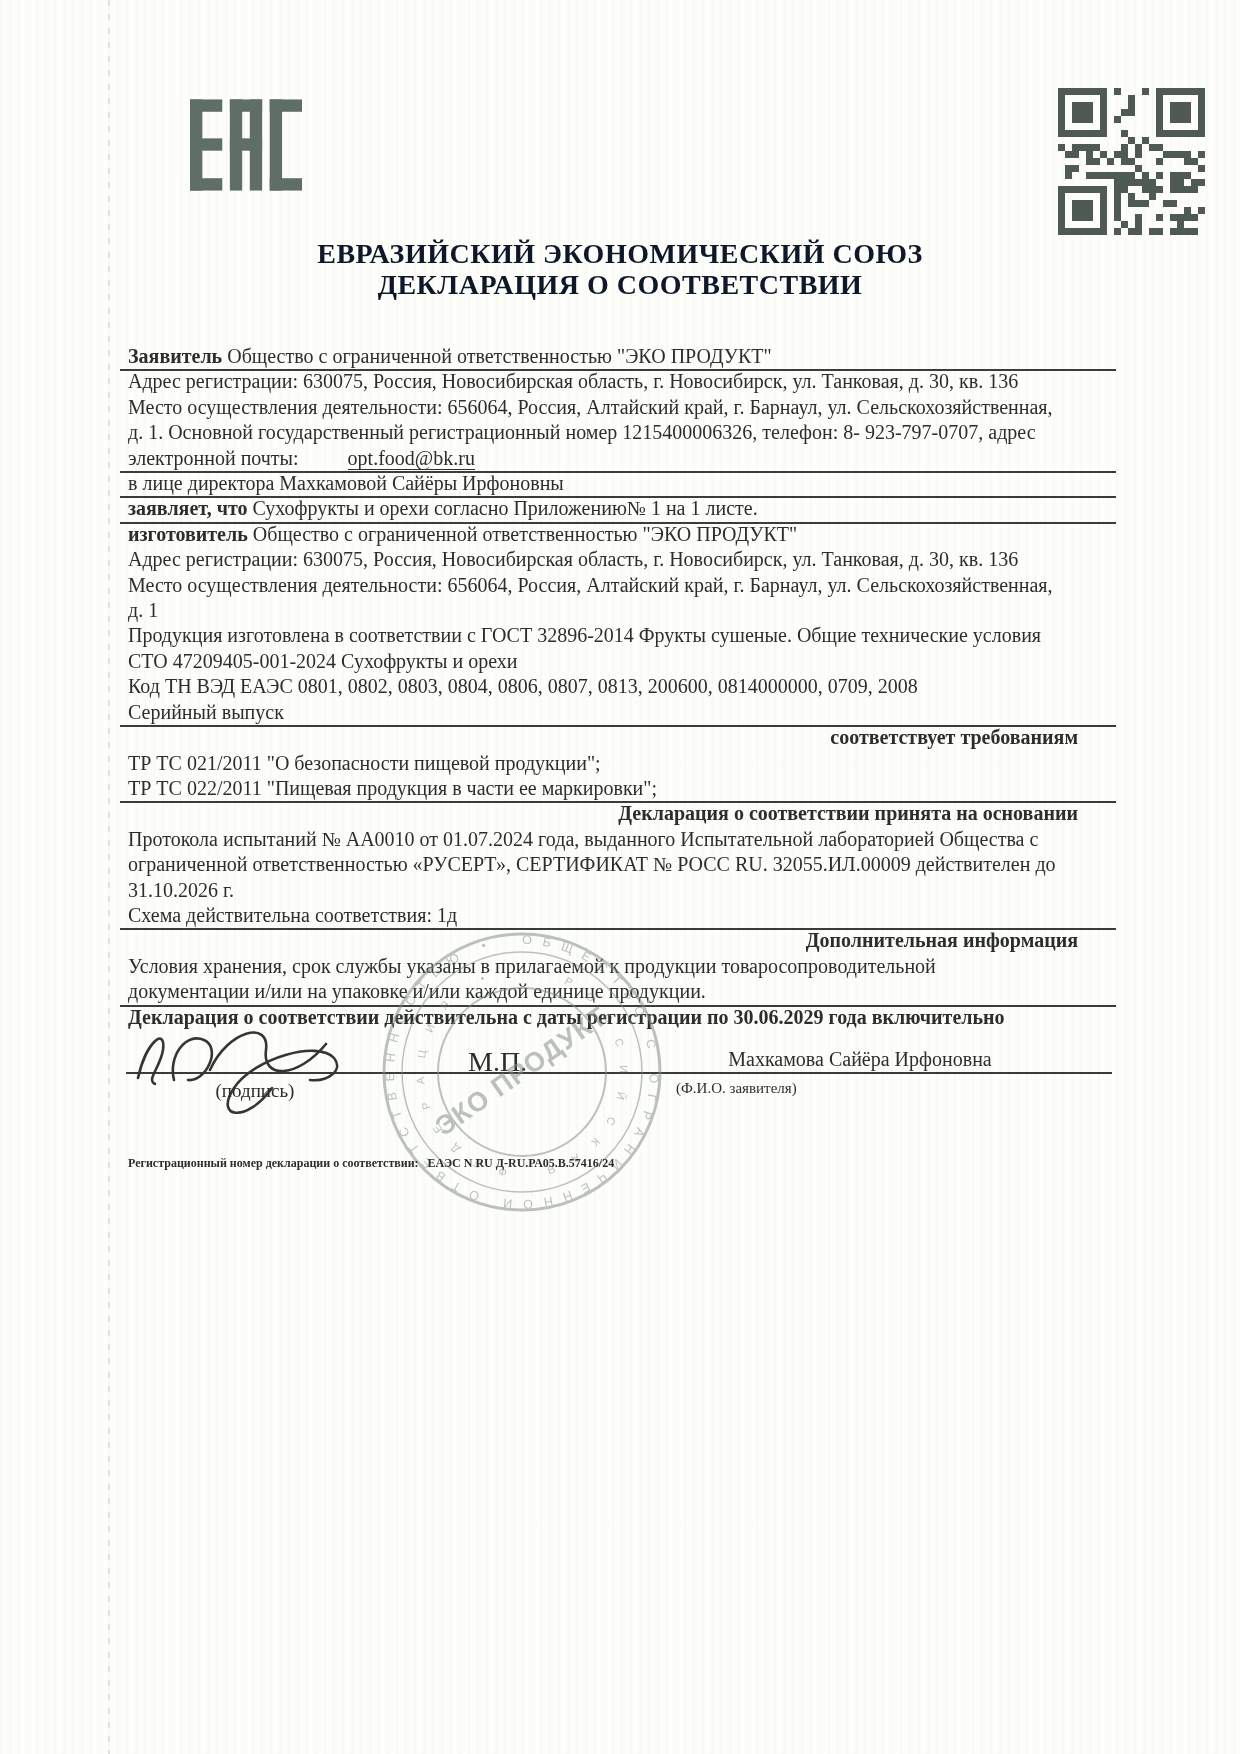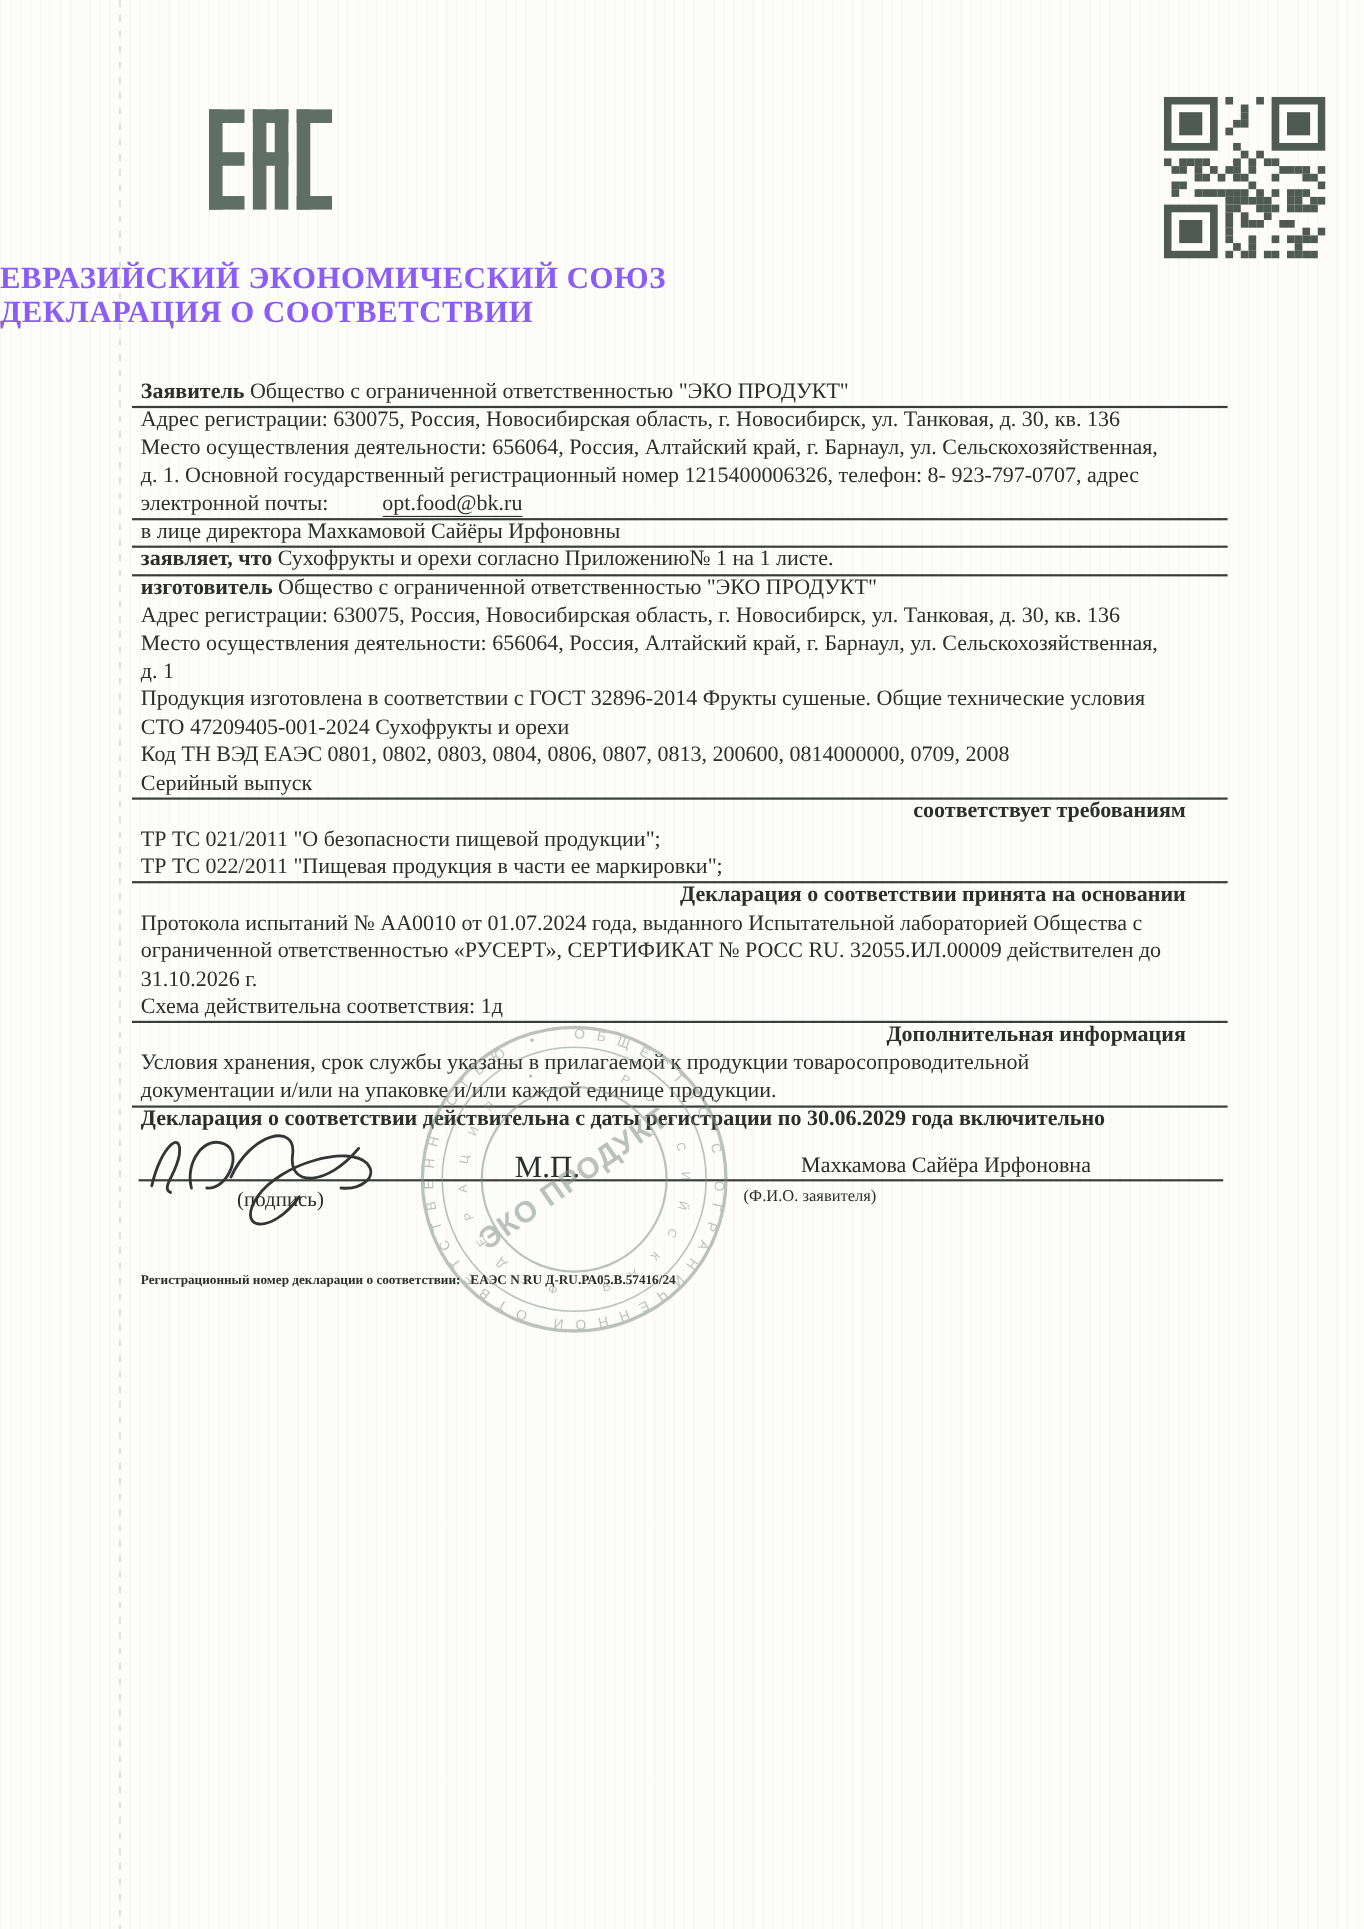--- a/index.html
+++ b/index.html
@@ -14,22 +14,22 @@
     background:repeating-linear-gradient(90deg, rgba(60,70,60,0.018) 0 2px, transparent 2px 9px);
   }
   .edge-shadow {
     position:absolute; left:108px; top:0; width:2px; height:100%;
     background:repeating-linear-gradient(180deg, rgba(70,80,70,0.14) 0 6px, transparent 6px 14px);
     pointer-events:none;
   }
   .eac { position:absolute; left:190px; top:97px; width:112px; height:96px; }
   .qr  { position:absolute; left:1058px; top:88px; width:147px; height:147px; }
   .titles {
-    position:absolute; left:0; top:238px; width:100%; text-align:left;
-    font-weight:bold; font-size:28px; line-height:31px; letter-spacing:0.5px; color:#8b5cf6;
+    position:absolute; left:0; top:238px; width:100%; text-align:center;
+    font-weight:bold; font-size:28px; line-height:31px; letter-spacing:0.5px; color:#0f172a;
   }
   .content { position:absolute; left:128px; top:344px; width:950px; font-size:20px; }
   .ln { line-height:25.4px; white-space:nowrap; }
   .lbl { font-weight:bold;text-align:right; }
   .sec { position:relative; }
   .sec.ruled::after {
     content:""; position:absolute; left:-8px; right:-38px; bottom:-2px; height:0;
     border-top:2px solid #3a3e39;
   }
   .email { border-bottom:1.6px solid #2b2f2b;margin-left:44px; }

